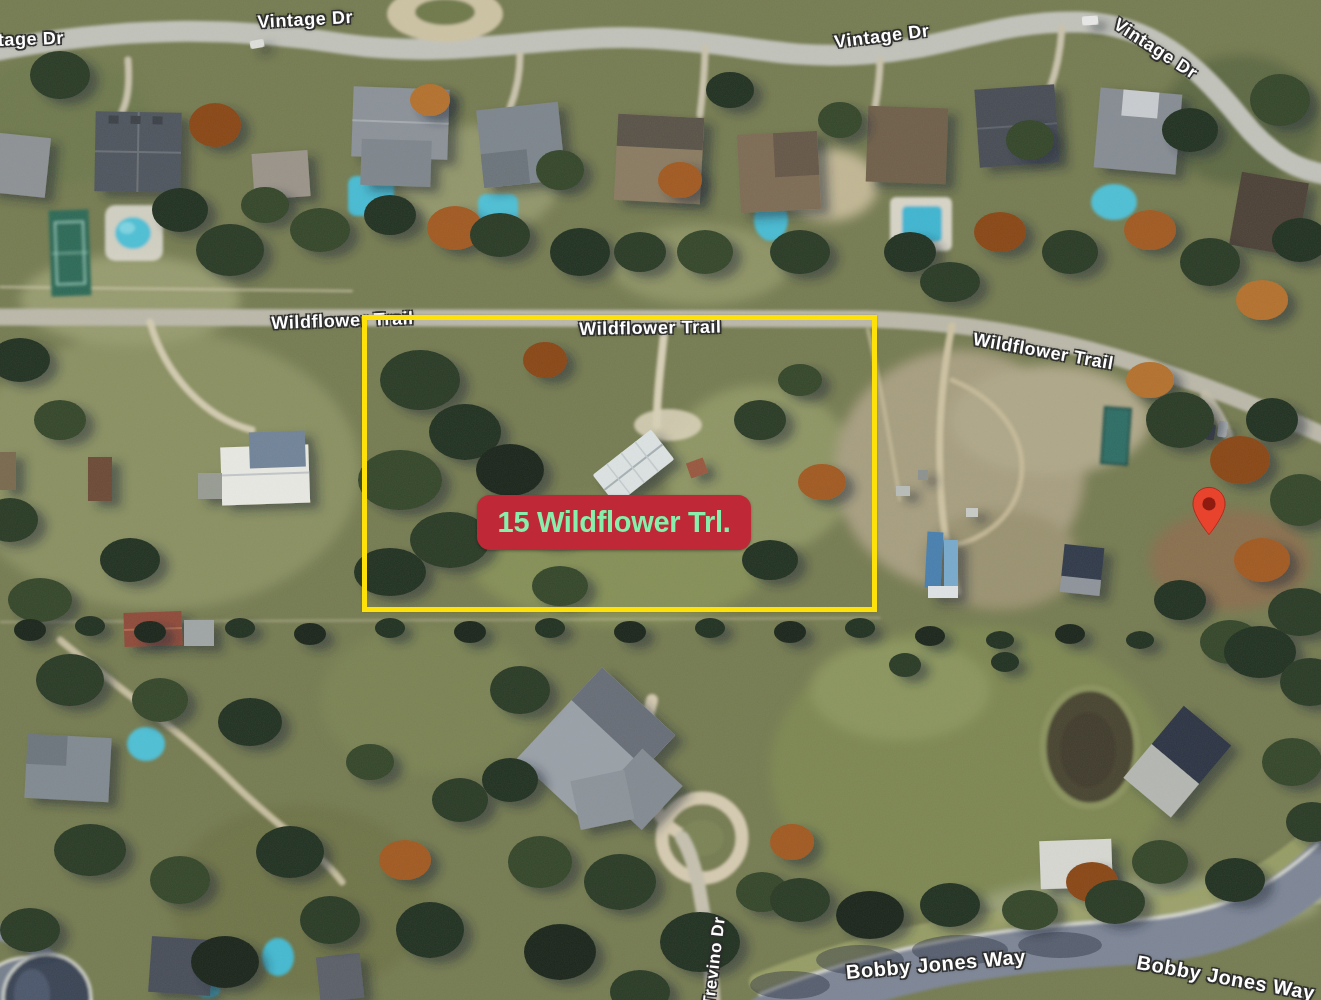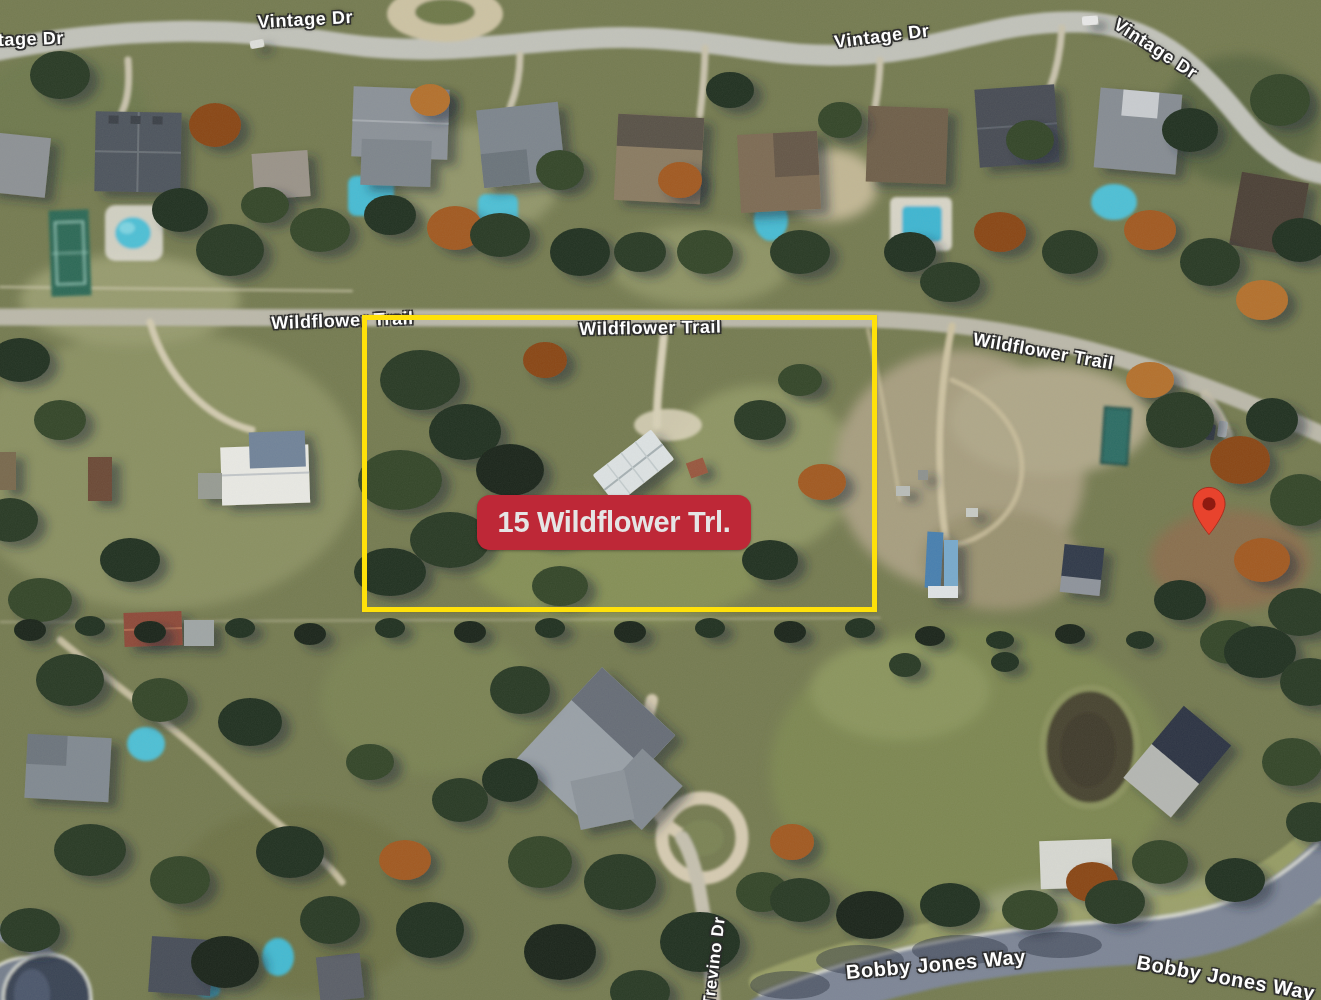--- a/index.html
+++ b/index.html
@@ -21,21 +21,21 @@
   .lbl-trevino{font-size:17px;}
   #highlight-box{
     position:absolute;left:362px;top:315px;width:515px;height:297px;
     box-sizing:border-box;border:5px solid #FFE10A;
     box-shadow:0 0 2px rgba(120,90,0,.4);
   }
   #address-badge{
     position:absolute;left:477px;top:495px;width:274px;height:55px;
     background:#BE2837;border-radius:13px;
     display:flex;align-items:center;justify-content:center;
-    color:#e5e5e5;font-weight:bold;font-size:29px;white-space:nowrap;
+    color:#86efac;font-weight:bold;font-size:29px;white-space:nowrap;
     letter-spacing:-.3px;
     box-shadow:0 1px 3px rgba(0,0,0,.35);
     text-align:center;
   }
   #map-pin{position:absolute;left:1192px;top:486px;width:34px;height:50px;}
 </style>
 </head>
 <body>
 
 <div id="stage">

